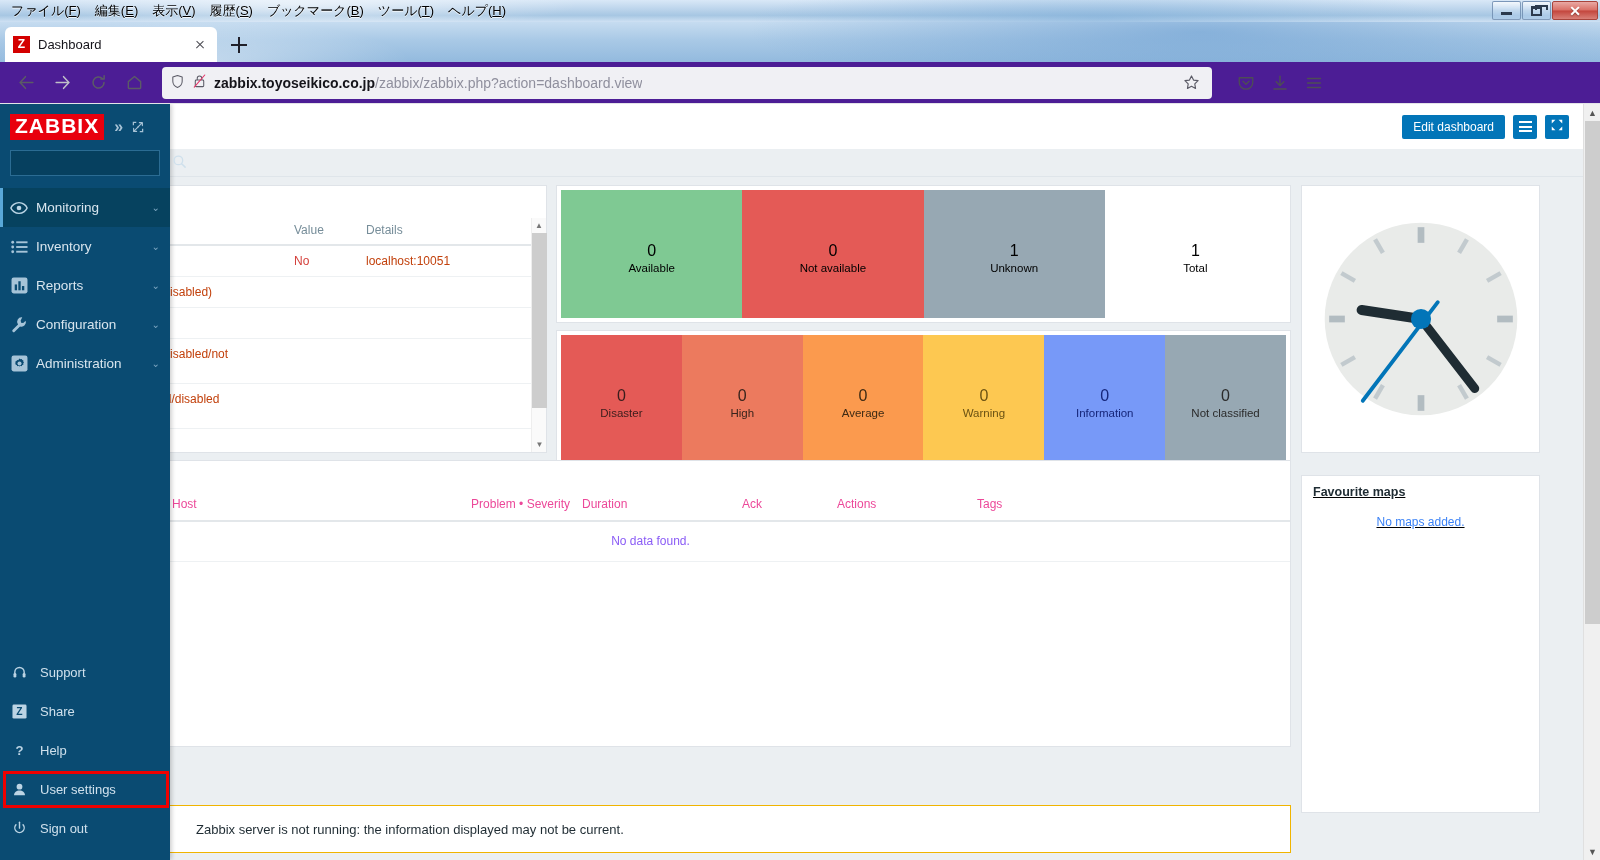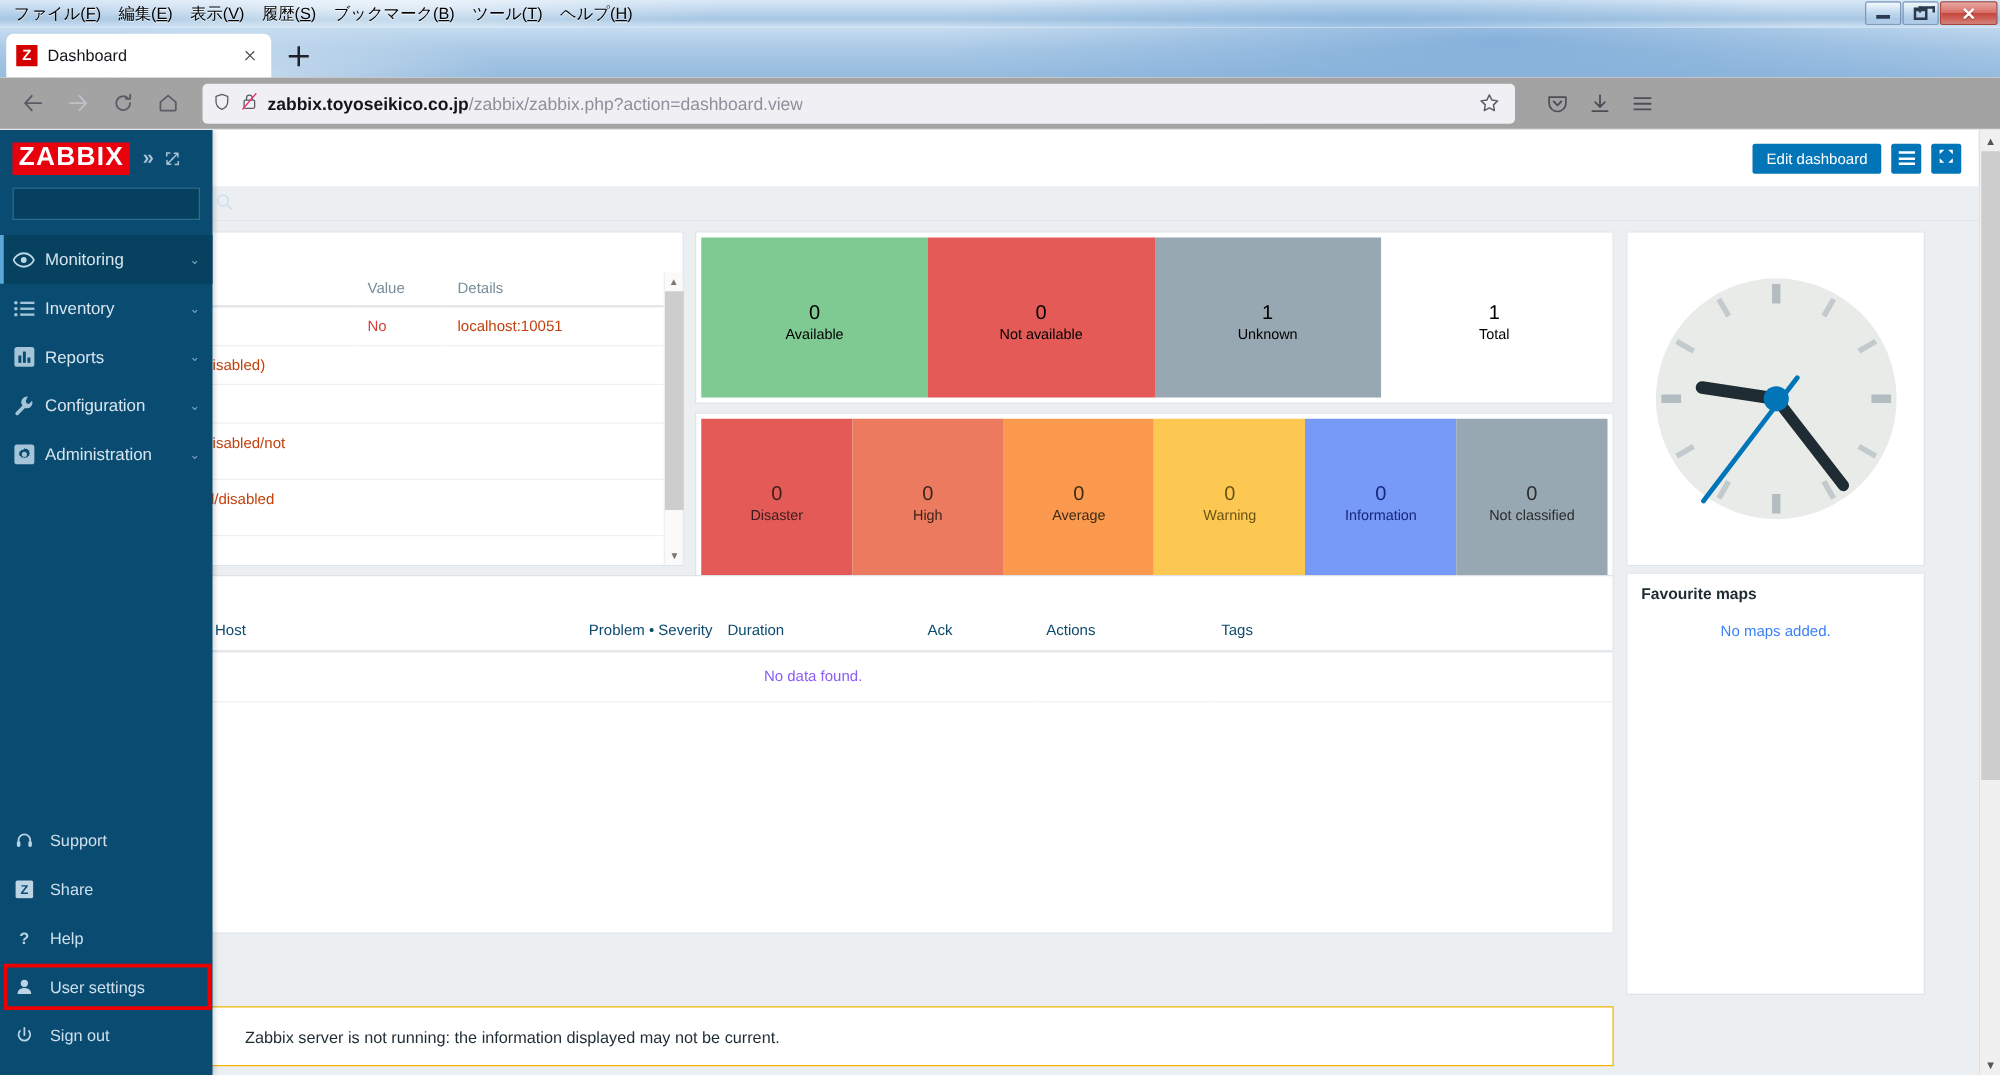--- a/index.html
+++ b/index.html
@@ -94,21 +94,21 @@
   }
   .newtab::before, .newtab::after {
     content:''; position:absolute; background:#20202a;
   }
   .newtab::before { left:3px; top:10px; width:16px; height:1.6px; }
   .newtab::after  { left:10px; top:3px; width:1.6px; height:16px; }
 
   
   .navbar {
     position: absolute; top: 62px; left: 0; width: 1600px; height: 42px;
-    background: #a3a3a3; display: flex; align-items: center; padding: 0 10px; gap: 4px;
+    background: #4c1d95; display: flex; align-items: center; padding: 0 10px; gap: 4px;
     border-bottom: 1px solid #e3e3e8;
   }
   .navbtn {
     width: 32px; height: 32px; display: flex; align-items: center; justify-content: center;
     border-radius: 4px; cursor: pointer; color: #5b5b66;
   }
   .navbtn svg { display:block; }
   .navbtn.disabled { color: #c0c0c8; }
   .urlbar {
     flex: 1; height: 32px; margin: 0 8px; background: #f0f0f4; border-radius: 4px;
@@ -256,33 +256,33 @@
   .tile .tnum { font-size: 16px; line-height: 1.35; }
   .tile .tlabel { font-size: 11.5px; }
 
   
   #w-severity { left: 556px; top: 153px; width: 735px; height: 138px; }
 
   
   #w-problems { left: 10px; top: 283px; width: 1281px; height: 287px; }
   .prob-table { width:100%; border-collapse: collapse; font-size: 12px; }
   .prob-table th {
-    color:#0c4a6e; font-weight: normal; text-align:left;
+    color:#ec4899; font-weight: normal; text-align:left;
     padding: 6px 6px 9px 6px; border-bottom: 2px solid #e3e7ea; white-space:nowrap;
   }
   .prob-nodata {
     text-align:center; color:#8b5cf6; font-size:12px; padding: 12px 0 13px 0;
     border-bottom: 1px solid #eef1f3;
   }
 
   
   #w-clock { left: 1301px; top: 8px; width: 239px; height: 268px; }
   .clock-face-wrap { position:absolute; inset:0; display:flex; align-items:center; justify-content:center; }
   
-  #w-maps { left: 1301px; top: 281px; width: 239px; height: 338px; }
+  #w-maps { left: 1301px; top: 298px; width: 239px; height: 338px; text-decoration: underline; }
   .maps-empty { text-align:center; color:#3b82f6; font-size:12px; padding: 10px 0 0 0; }
 
   
   #w-warning {
     position:absolute; left:10px; top: 628px; width: 1281px; height: 48px;
     background:#fff; border:1px solid #f0b400; display:flex; align-items:center;
   }
   .warn-text { font-size: 13px; color:#1f2c33; padding-left: 185px; }
 </style>
 </head>

